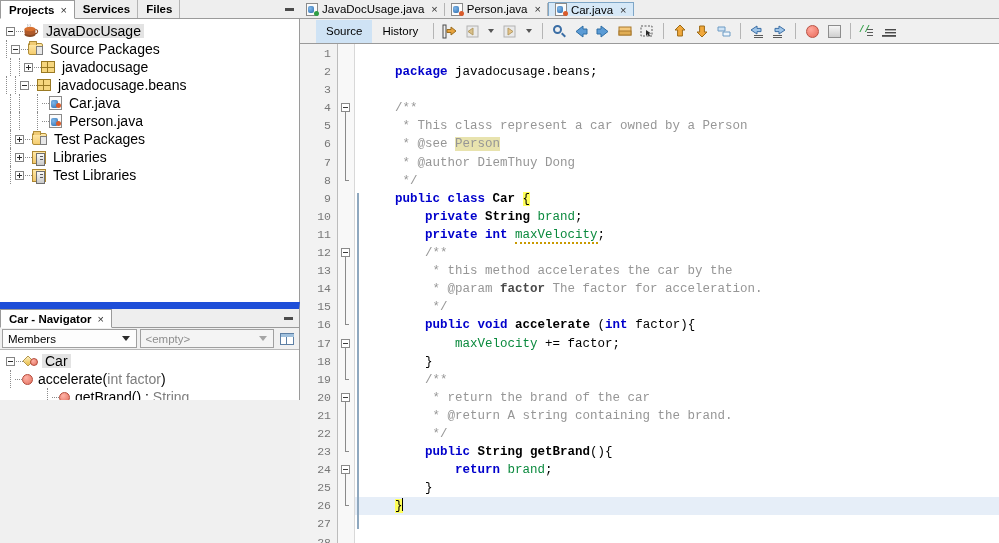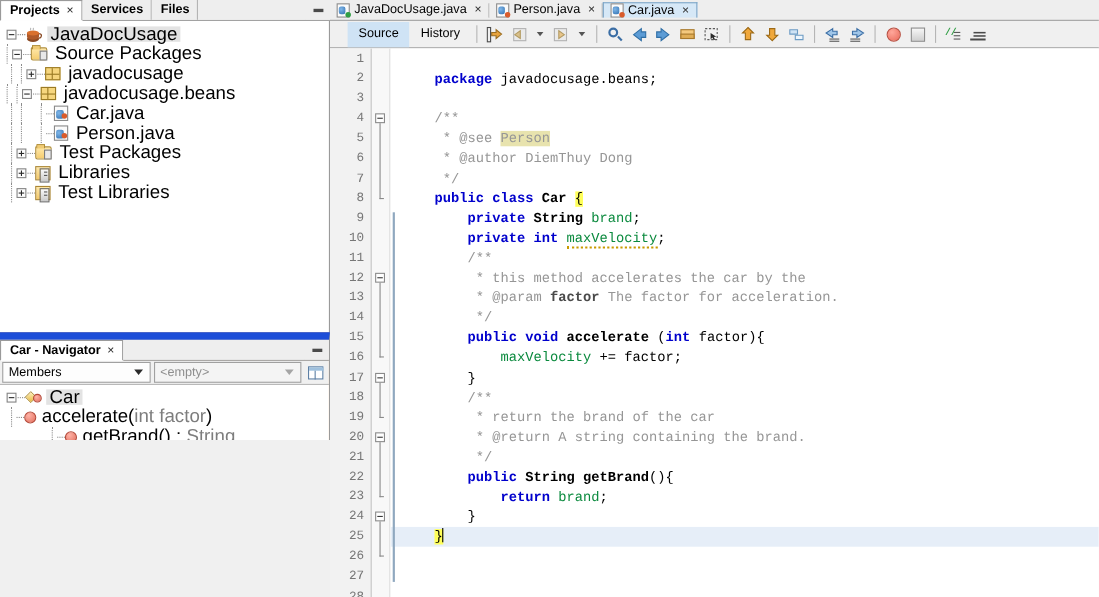--- a/index.html
+++ b/index.html
@@ -64,21 +64,21 @@
     flex: 1;
     background: #ffffff;
     border-right: 1px solid #9a9a9a;
     overflow: hidden;
     padding-top: 3px;
   }
   .trow {
     height: 18px;
     display: flex; align-items: center;
     white-space: nowrap;
-    font-size: 17px;
+    font-size: 14px;
     cursor: default;
     position: relative;
   }
   .trow .lbl { padding: 0 3px; line-height: 14px; }
   .trow .lbl.sel { background: #e3e3e3; }
 
   
   .tog {
     width: 9px; height: 9px; flex: 0 0 9px;
     border: 1px solid #848484;
@@ -763,20 +763,21 @@
           <div class="fbar end" style="top: 213.1px; height: 68.4px;"></div>
           <div class="fbar end" style="top: 303.6px; height: 32.2px;"></div>
           <div class="fbar end" style="top: 357.9px; height: 50.3px;"></div>
           <div class="fbar end" style="top: 430.3px; height: 32.2px;"></div>
         </div>
       <div class="code-area" id="codearea">
           <div class="cline"> </div>
           <div class="cline"><span>    </span><span class="kw">package</span><span> javadocusage.beans;</span></div>
           <div class="cline"> </div>
           <div class="cline"><span>    </span><span class="cmt">/**</span></div>
+          <div class="cline"><span class="cmt">     * This class represent a car owned by a Person</span></div>
           <div class="cline"><span class="cmt">     * @see </span><span class="cmt hl-tan">Person</span></div>
           <div class="cline"><span class="cmt">     * @author DiemThuy Dong</span></div>
           <div class="cline"><span class="cmt">     */</span></div>
           <div class="cline"><span>    </span><span class="kw">public</span><span> </span><span class="kw">class</span><span> </span><span class="typ">Car</span><span> </span><span class="hl-yellow">{</span></div>
           <div class="cline"><span>        </span><span class="kw">private</span><span> </span><span class="typ">String</span><span> </span><span class="fld">brand</span><span>;</span></div>
           <div class="cline"><span>        </span><span class="kw">private</span><span> </span><span class="kw">int</span><span> </span><span class="fld-w">maxVelocity</span><span>;</span></div>
           <div class="cline"><span>        </span><span class="cmt">/**</span></div>
           <div class="cline"><span class="cmt">         * this method accelerates the car by the</span></div>
           <div class="cline"><span class="cmt">         * @param </span><span class="cmt-b">factor</span><span class="cmt"> The factor for acceleration.</span></div>
           <div class="cline"><span class="cmt">         */</span></div>

